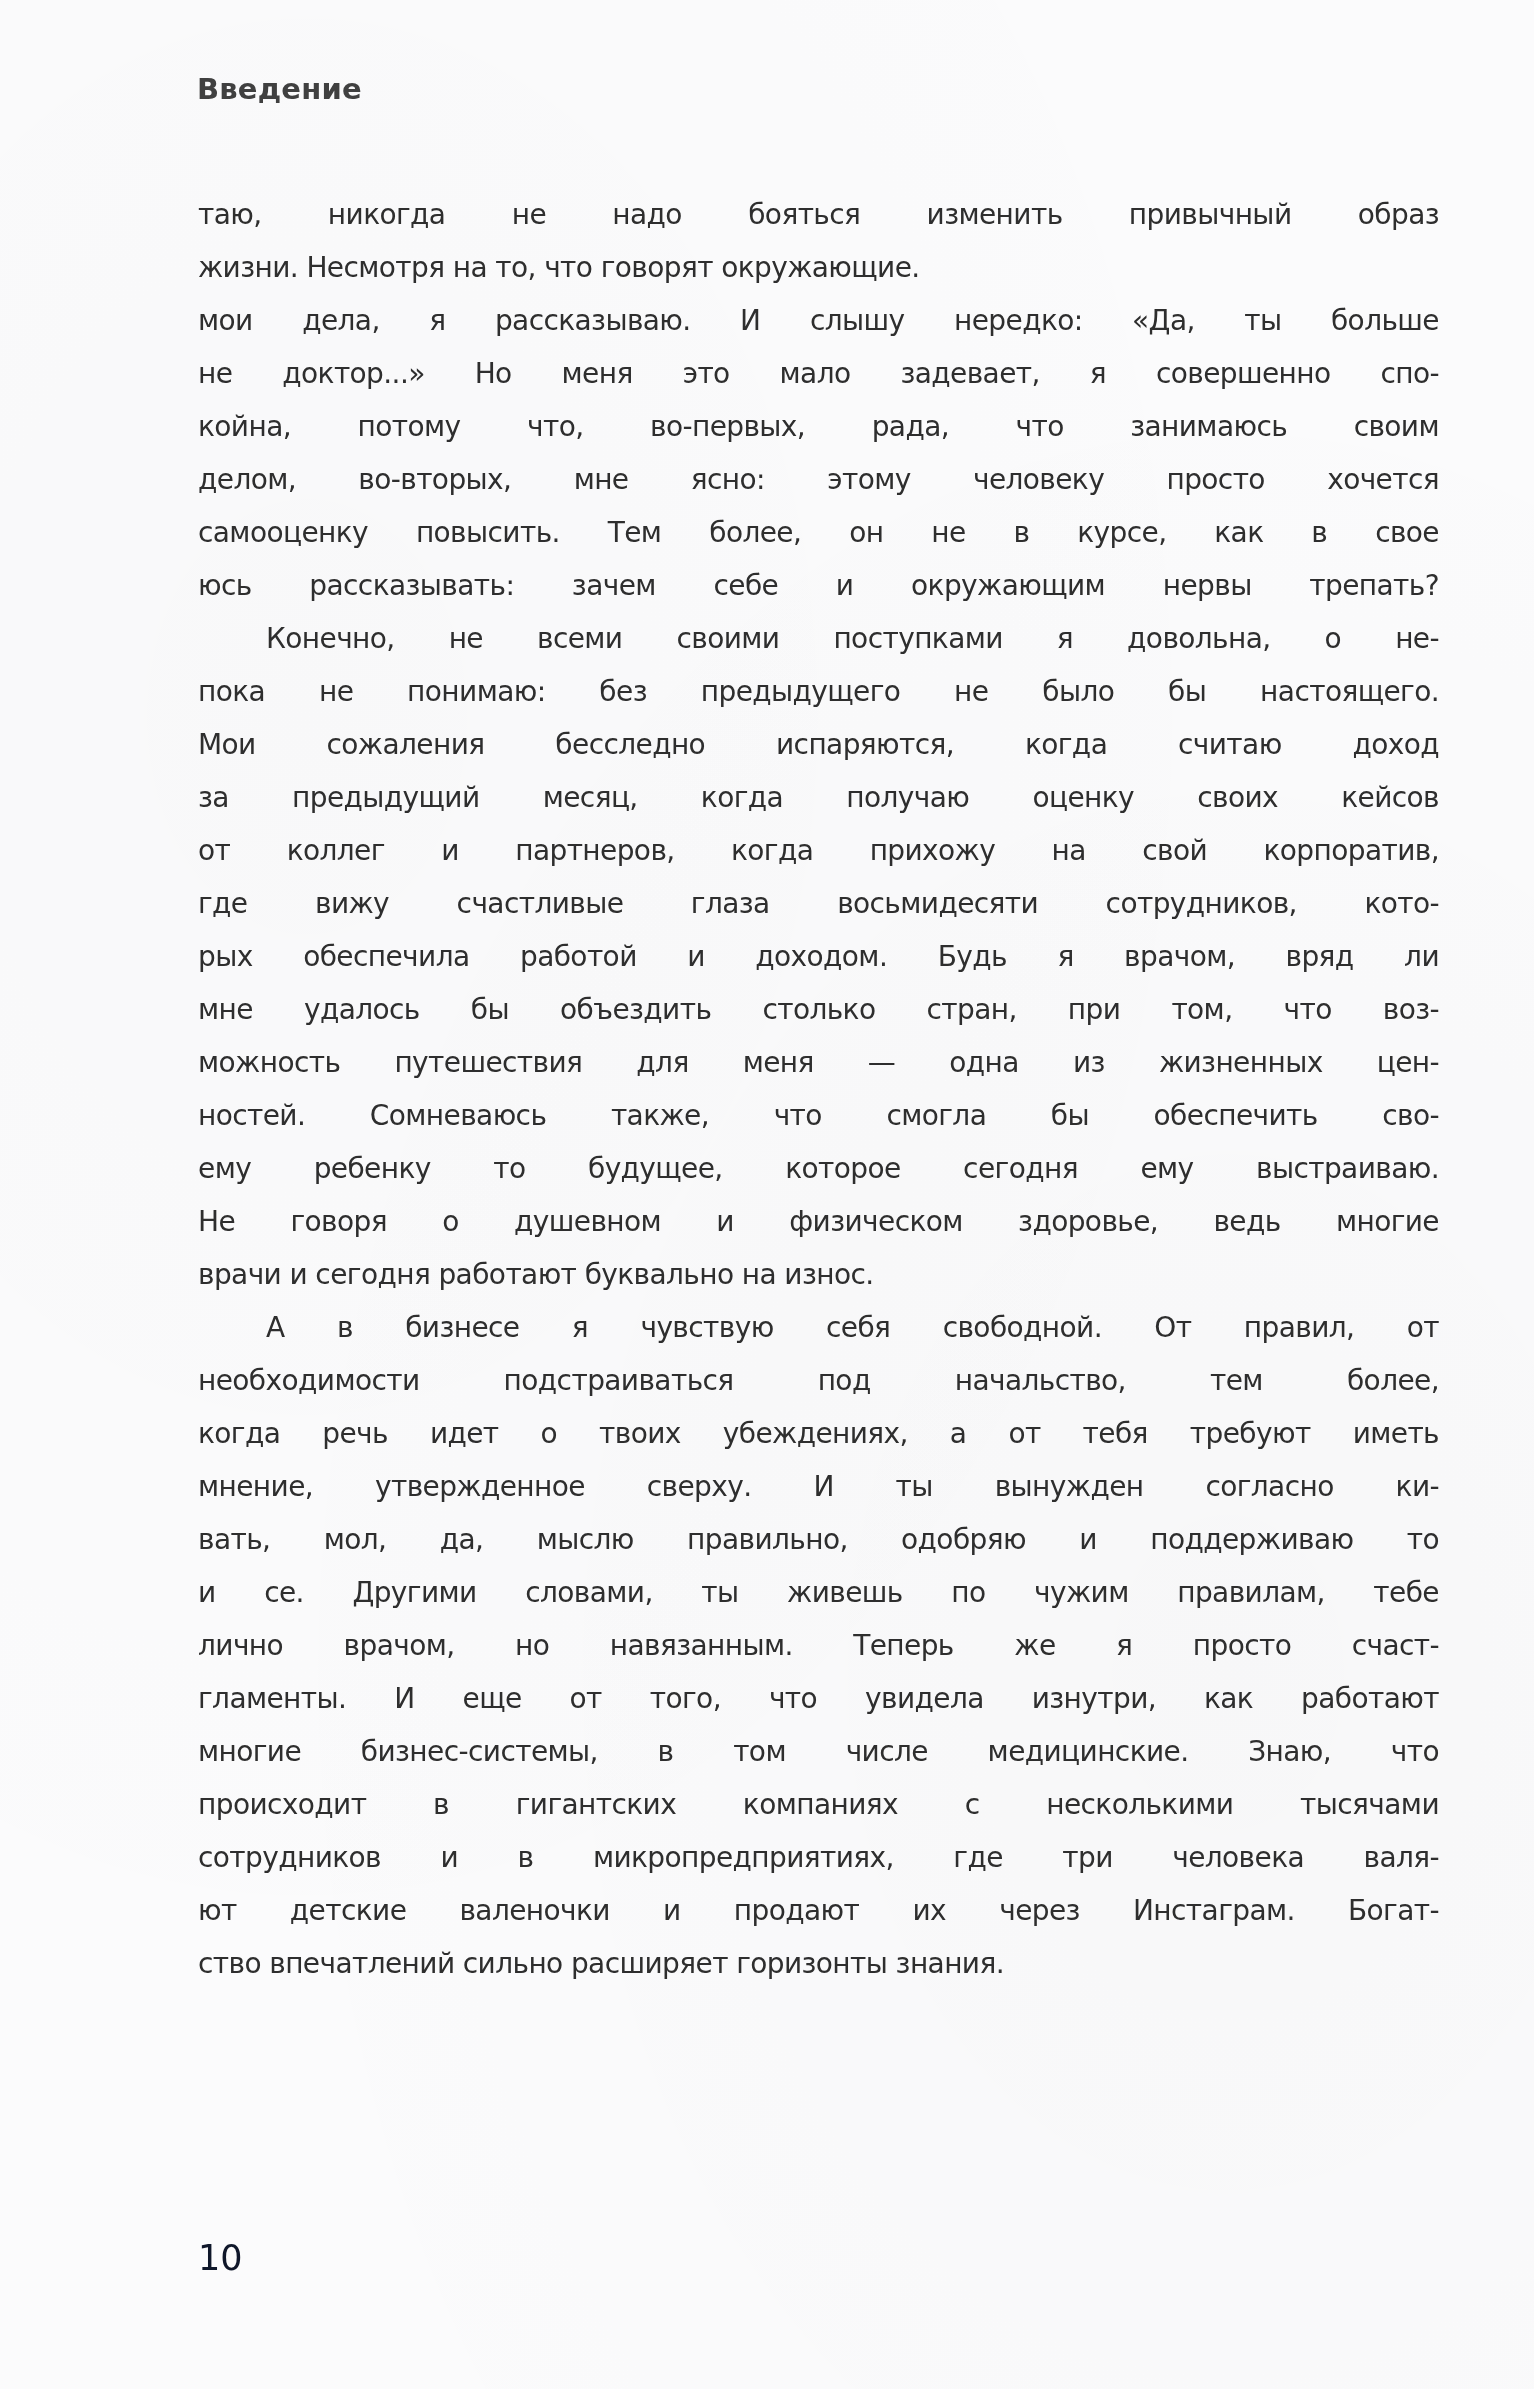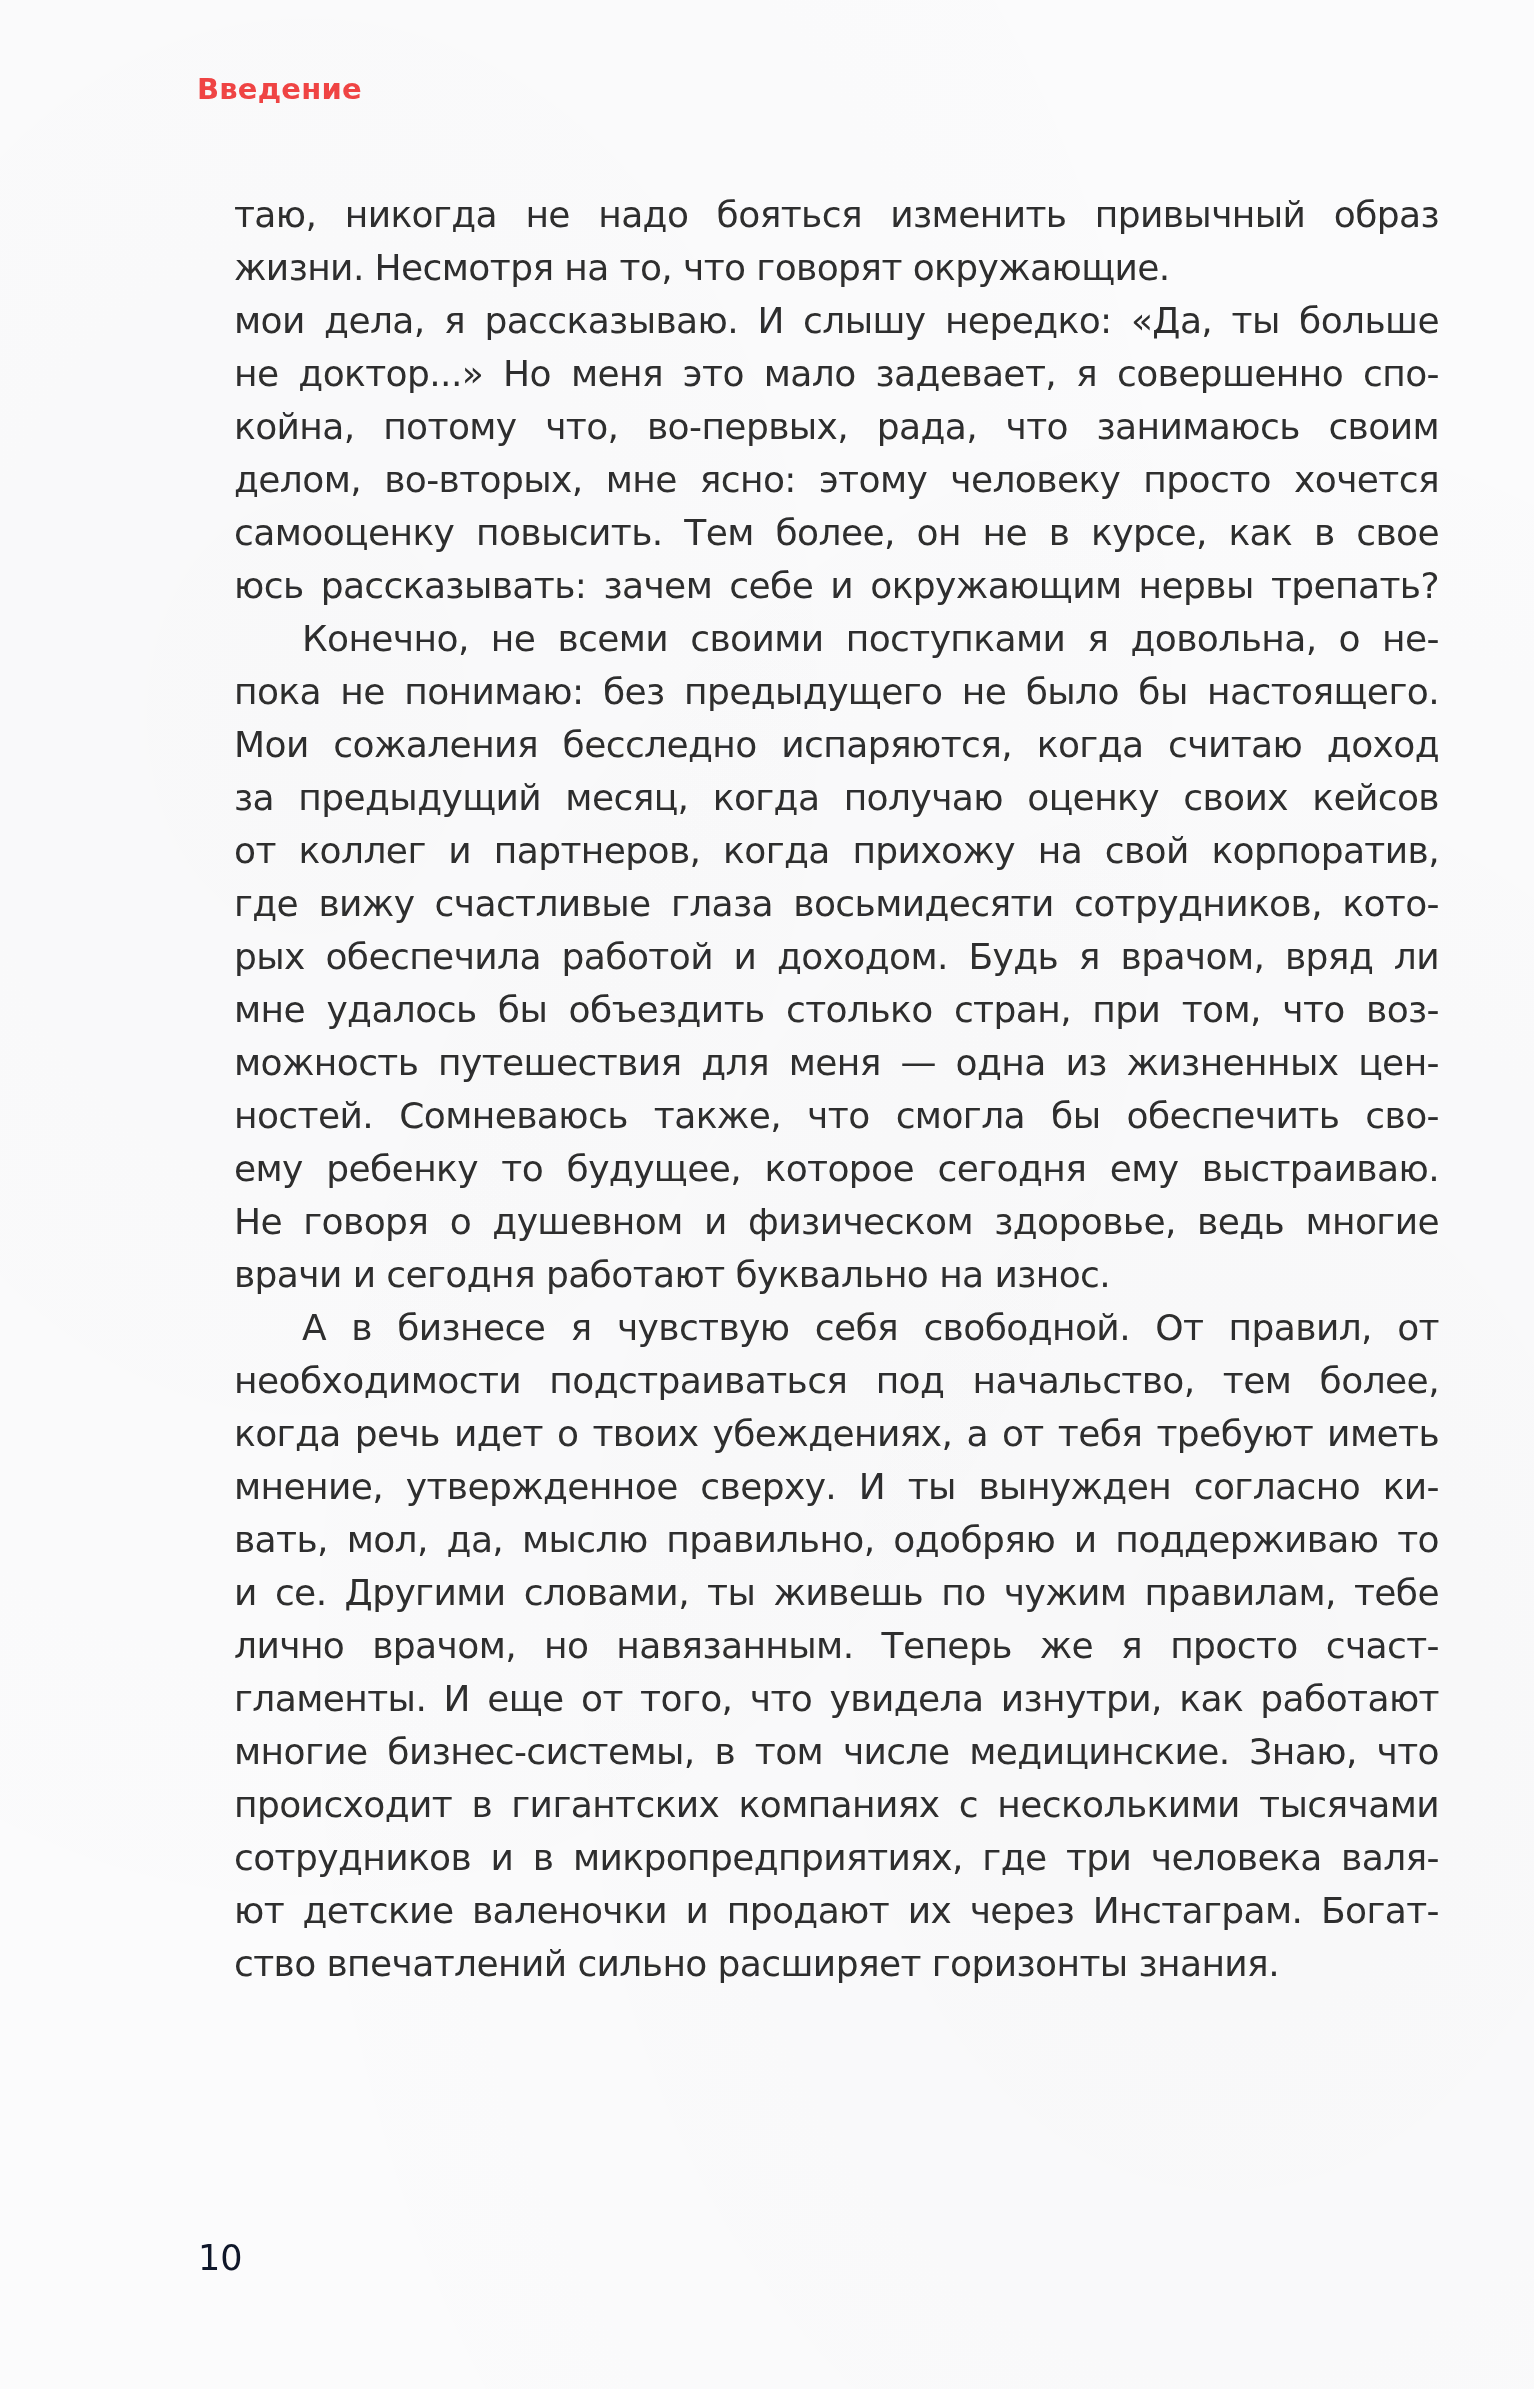--- a/index.html
+++ b/index.html
@@ -22,40 +22,39 @@
         radial-gradient(ellipse at 20% 30%, rgba(0,0,0,0.012), transparent 60%),
         radial-gradient(ellipse at 80% 70%, rgba(0,0,0,0.015), transparent 60%);
       pointer-events: none;
     }
     .running-head {
       position: absolute;
       left: 197px;
       top: 72px;
       font-size: 29px;
       font-weight: bold;
-      color: #ef4444;
+      color: #404040;
       letter-spacing: 0.2px;
     }
     .body-text {
       position: absolute;
       left: 198px;
       top: 188px;
       width: 1241px;
     }
     .line {
       display: block;
       height: 53px;
-      font-size: 36px;
+      font-size: 28px;
       line-height: 53px;
       white-space: nowrap;
       text-align: justify;
       text-align-last: justify;
       letter-spacing: -0.6px;
       word-spacing: 0px;
-      margin-left: 36px;
     }
     .line.last {
       text-align-last: left;
     }
     .line.indent {
       padding-left: 68px;
     }
     .page-number {
       position: absolute;
       left: 198px;

